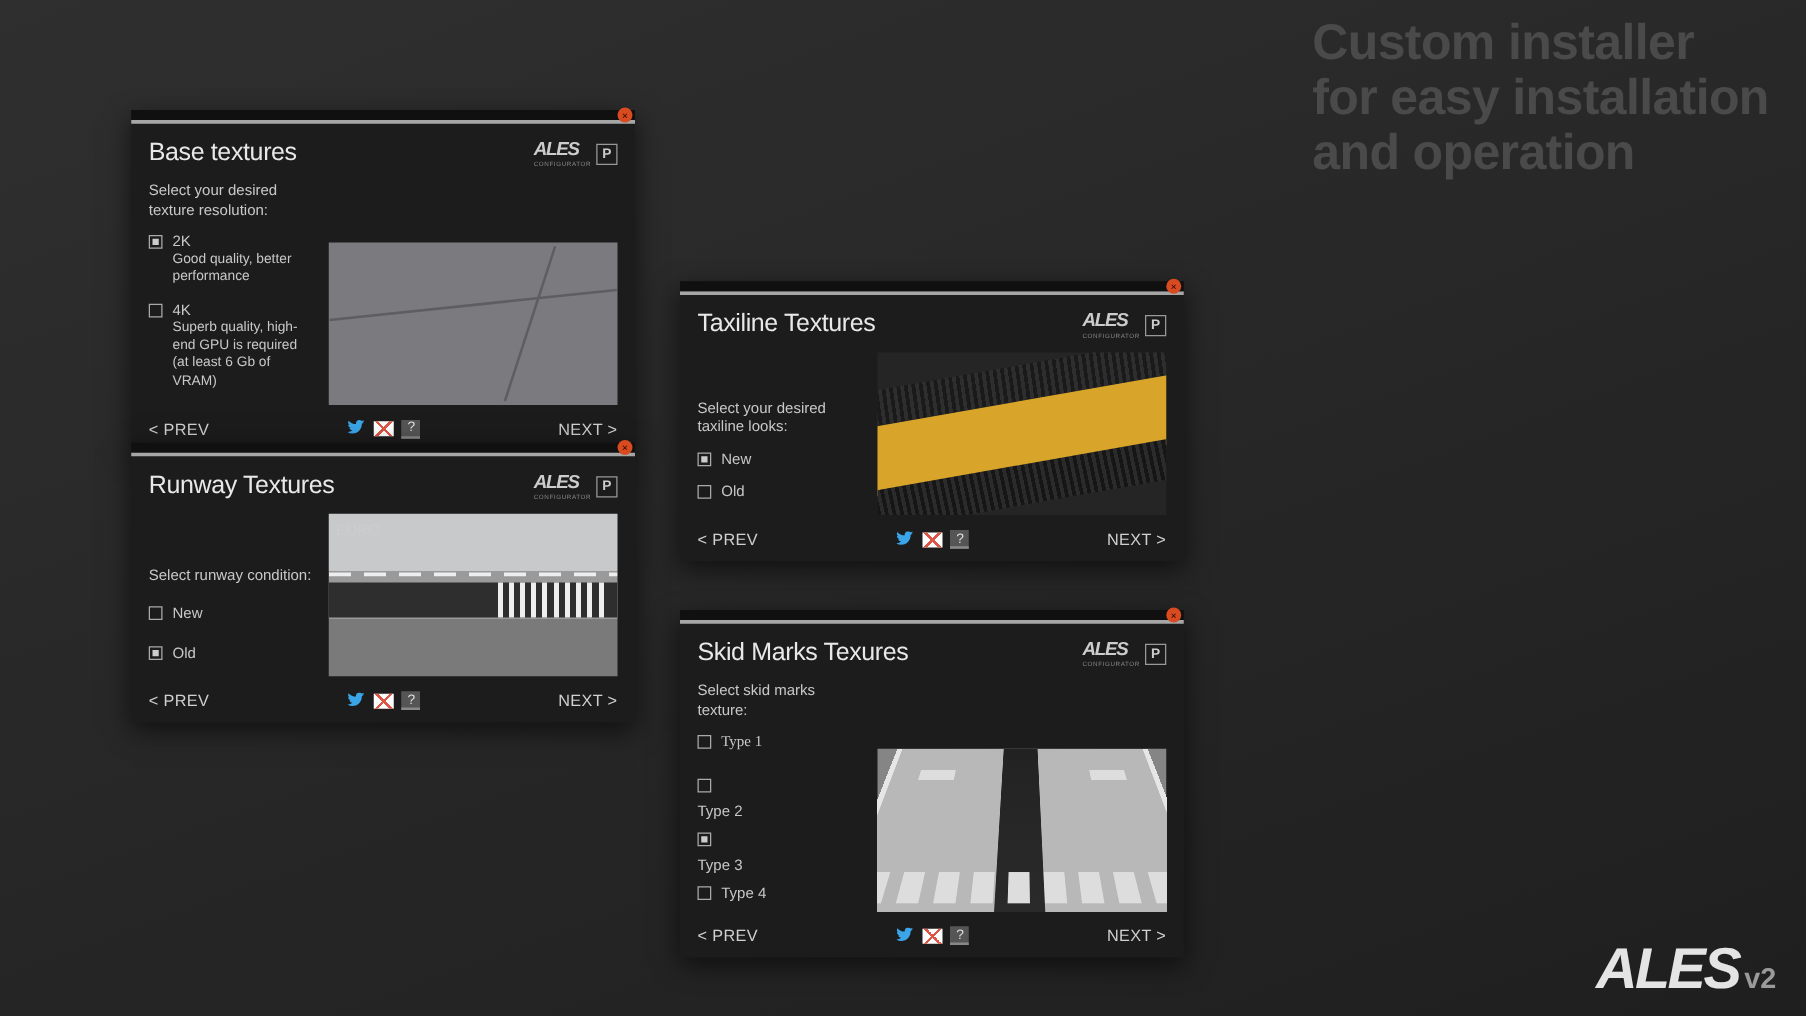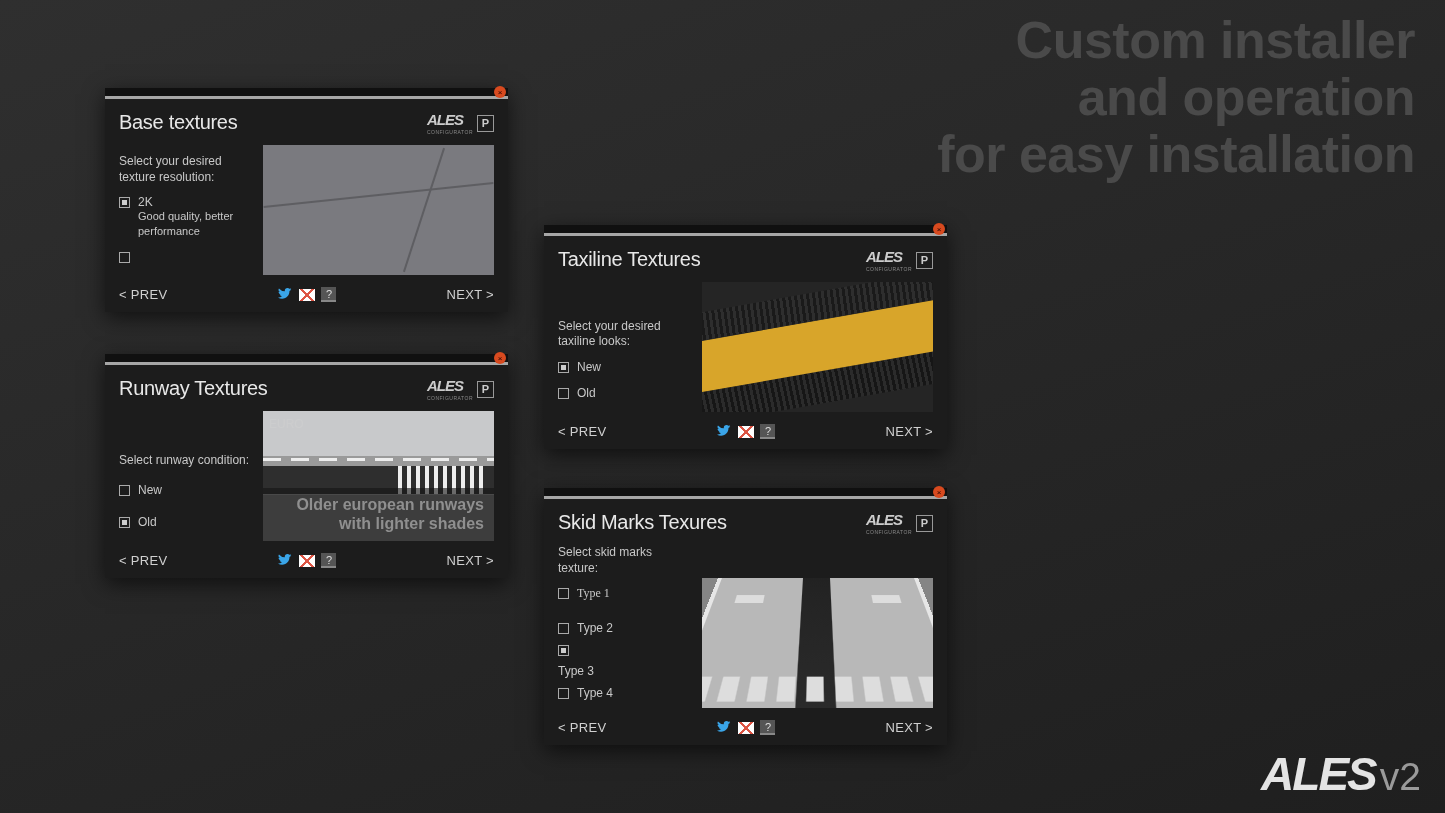--- a/index.html
+++ b/index.html
@@ -9,43 +9,43 @@
   background: linear-gradient(160deg, #2f2f2f 0%, #272727 50%, #1f1f1f 100%);
   font-family: "Segoe UI", Arial, sans-serif;
   color: #d8d8d8;
   position: relative;
   overflow: hidden;
 }
 .headline {
   position: absolute;
   top: 12px;
   right: 30px;
-  text-align: right;
-  font-size: 52px;
+  text-align: left;
+  font-size: 40px;
   font-weight: 600;
   line-height: 1.1;
   color: #4a4a4a;
   letter-spacing: -0.5px;
 }
 .bottomlogo {
   position: absolute;
   bottom: 12px;
   right: 24px;
   font-size: 46px;
   font-weight: 700;
   color: #e4e4e4;
   letter-spacing: -2px;
   font-style: italic;
   display: flex;
   align-items: baseline;
   gap: 4px;
 }
 .bottomlogo .v2 {
-  font-size: 39px;
-  font-weight: 400;
+  font-size: 23px;
+  font-weight: 700;
   color: #9a9a9a;
   font-style: normal;
   letter-spacing: 0;
 }
 .win {
   position: absolute;
   width: 403px;
   background: #1c1c1c;
   box-shadow: 0 6px 20px rgba(0,0,0,0.6);
 }
@@ -318,22 +318,22 @@
   position:absolute;
   top:24px; right:20px; width:26px; height:10px;
   background:#ddd;
 }
 </style>
 </head>
 <body>
 
 <div class="headline">
   <div>Custom installer</div>
+  <div>for easy installation</div>
   <div>and operation</div>
-  <div>for easy installation</div>
 </div>
 
 <div class="bottomlogo">
   <span>ALES</span>
   <span class="v2">v2</span>
 </div>
 
 <div class="win" style="left:105px; top:88px;">
   <div class="topbar">
     <div class="closebtn">×</div>
@@ -355,20 +355,24 @@
         <div class="instr">Select your desired texture resolution:</div>
         <div class="opt">
           <div class="cb checked"></div>
           <div class="txt">
             <div class="h">2K</div>
             <div class="d">Good quality, better performance</div>
           </div>
         </div>
         <div class="opt">
           <div class="cb"></div>
+          <div class="txt">
+            <div class="h">4K</div>
+            <div class="d">Superb quality, high-end GPU is required (at least 6 Gb of VRAM)</div>
+          </div>
         </div>
       </div>
       <div class="preview pv-base"></div>
     </div>
     <div class="footer">
       <div class="nav">&lt; PREV</div>
       <div class="social">
         <svg class="tw" viewBox="0 0 24 24" fill="currentColor">
             <path d="M23 3a10.9 10.9 0 01-3.14 1.53A4.48 4.48 0 0022.4.36a9 9 0 01-2.85 1.09A4.48 4.48 0 0016.1 0c-2.5 0-4.5 2-4.5 4.5 0 .35.04.7.11 1.03A12.8 12.8 0 011.64.9a4.48 4.48 0 001.39 6A4.4 4.4 0 01.96 6.3v.06c0 2.18 1.55 4 3.6 4.42a4.5 4.5 0 01-2 .08 4.5 4.5 0 004.2 3.12A9 9 0 010 16.4 12.7 12.7 0 006.88 18.5c8.26 0 12.78-6.84 12.78-12.78l-.01-.58A9.1 9.1 0 0023 3z"></path>
           </svg>
@@ -410,24 +414,20 @@
           <div class="txt">
               <div class="h">Old</div>
             </div>
         </div>
       </div>
       <div class="preview pv-runway">
         <div class="label">EURO</div>
         <div class="stripes"></div>
         <div class="dark"></div>
         <div class="marks"></div>
-        <div class="caption">
-          <div>Older european runways</div>
-          <div>with lighter shades</div>
-        </div>
       </div>
     </div>
     <div class="footer">
       <div class="nav">&lt; PREV</div>
       <div class="social">
         <svg class="tw" viewBox="0 0 24 24" fill="currentColor">
             <path d="M23 3a10.9 10.9 0 01-3.14 1.53A4.48 4.48 0 0022.4.36a9 9 0 01-2.85 1.09A4.48 4.48 0 0016.1 0c-2.5 0-4.5 2-4.5 4.5 0 .35.04.7.11 1.03A12.8 12.8 0 011.64.9a4.48 4.48 0 001.39 6A4.4 4.4 0 01.96 6.3v.06c0 2.18 1.55 4 3.6 4.42a4.5 4.5 0 01-2 .08 4.5 4.5 0 004.2 3.12A9 9 0 010 16.4 12.7 12.7 0 006.88 18.5c8.26 0 12.78-6.84 12.78-12.78l-.01-.58A9.1 9.1 0 0023 3z"></path>
           </svg>
         <div class="gm"></div>
         <div class="q">?</div>
@@ -505,21 +505,21 @@
     </div>
     <div class="contentrow">
       <div class="opts">
         <div class="instr">Select skid marks texture:</div>
         <div class="opt" style="margin-top:10px; margin-bottom:20px;font-family:Liberation Serif, serif;">
           <div class="cb"></div>
           <div class="txt">
               <div class="h">Type 1</div>
             </div>
         </div>
-        <div class="opt" style="margin-bottom:8px;">
+        <div class="opt" style="margin-bottom:8px;flex-direction:column;">
           <div class="cb"></div>
           <div class="txt">
               <div class="h">Type 2</div>
             </div>
         </div>
         <div class="opt" style="margin-bottom:8px;flex-direction:column;">
           <div class="cb checked"></div>
           <div class="txt">
               <div class="h">Type 3</div>
             </div>

